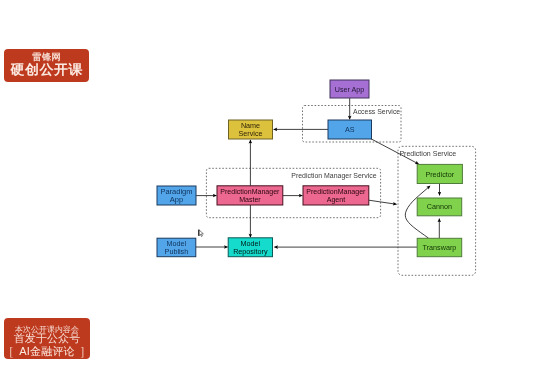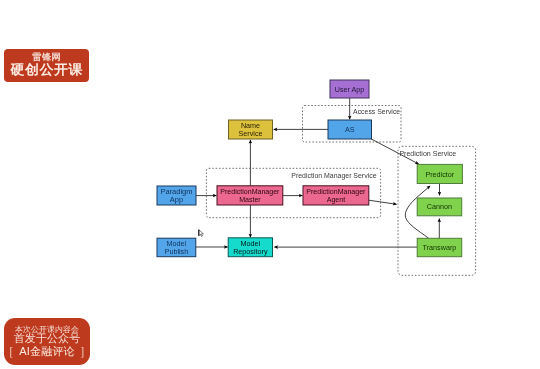--- a/index.html
+++ b/index.html
@@ -3,21 +3,21 @@
 <meta charset="utf-8">
 <title>Prediction Service Architecture</title>
 <style>
   html,body{margin:0;padding:0;}
   body{width:540px;height:369px;background:#ffffff;overflow:hidden;
        font-family:"Liberation Sans",sans-serif;position:relative;}
   .stage{position:absolute;left:0;top:0;width:540px;height:369px;}
   svg.diagram{position:absolute;left:0;top:0;width:540px;height:369px;}
   .badge{position:absolute;background:#be3a1f;border-radius:5px;color:#fff;text-align:center;}
   #badge-top{left:4px;top:5px;width:85px;height:33px;border-radius:4px;margin-top:44px;}
-  #badge-bottom{left:4px;top:318px;width:86px;height:47px;border-radius:11px;overflow:hidden;}
+  #badge-bottom{left:4px;top:318px;width:86px;height:41px;border-radius:4px;overflow:hidden;}
   .badge-l1{font-size:9.2px;font-weight:bold;line-height:10px;padding-top:2.6px;letter-spacing:0.4px;
             text-indent:0.4px;color:#f6dcd1;}
   .badge-l2{font-size:13.4px;font-weight:bold;line-height:14px;letter-spacing:0.55px;text-indent:0.55px;
             color:#fbeae1;margin-top:1.2px;transform:scaleX(1.04);transform-origin:center;}
   .bb-l1{font-size:7.9px;line-height:9.1px;padding-top:6.5px;color:#f7dfd5;letter-spacing:0.1px;}
   .bb-l2{font-size:11px;line-height:9.3px;color:#f7dfd5;letter-spacing:0.1px;}
   .bb-l3{font-size:11px;line-height:13px;padding-top:2.6px;color:#fbeadf;letter-spacing:0.2px;
          display:flex;align-items:center;justify-content:center;gap:5.4px;}
   .bb-l3 .brk{font-size:13.5px;font-family:"Liberation Serif",serif;opacity:0.85;
               transform:scaleX(0.8);}

